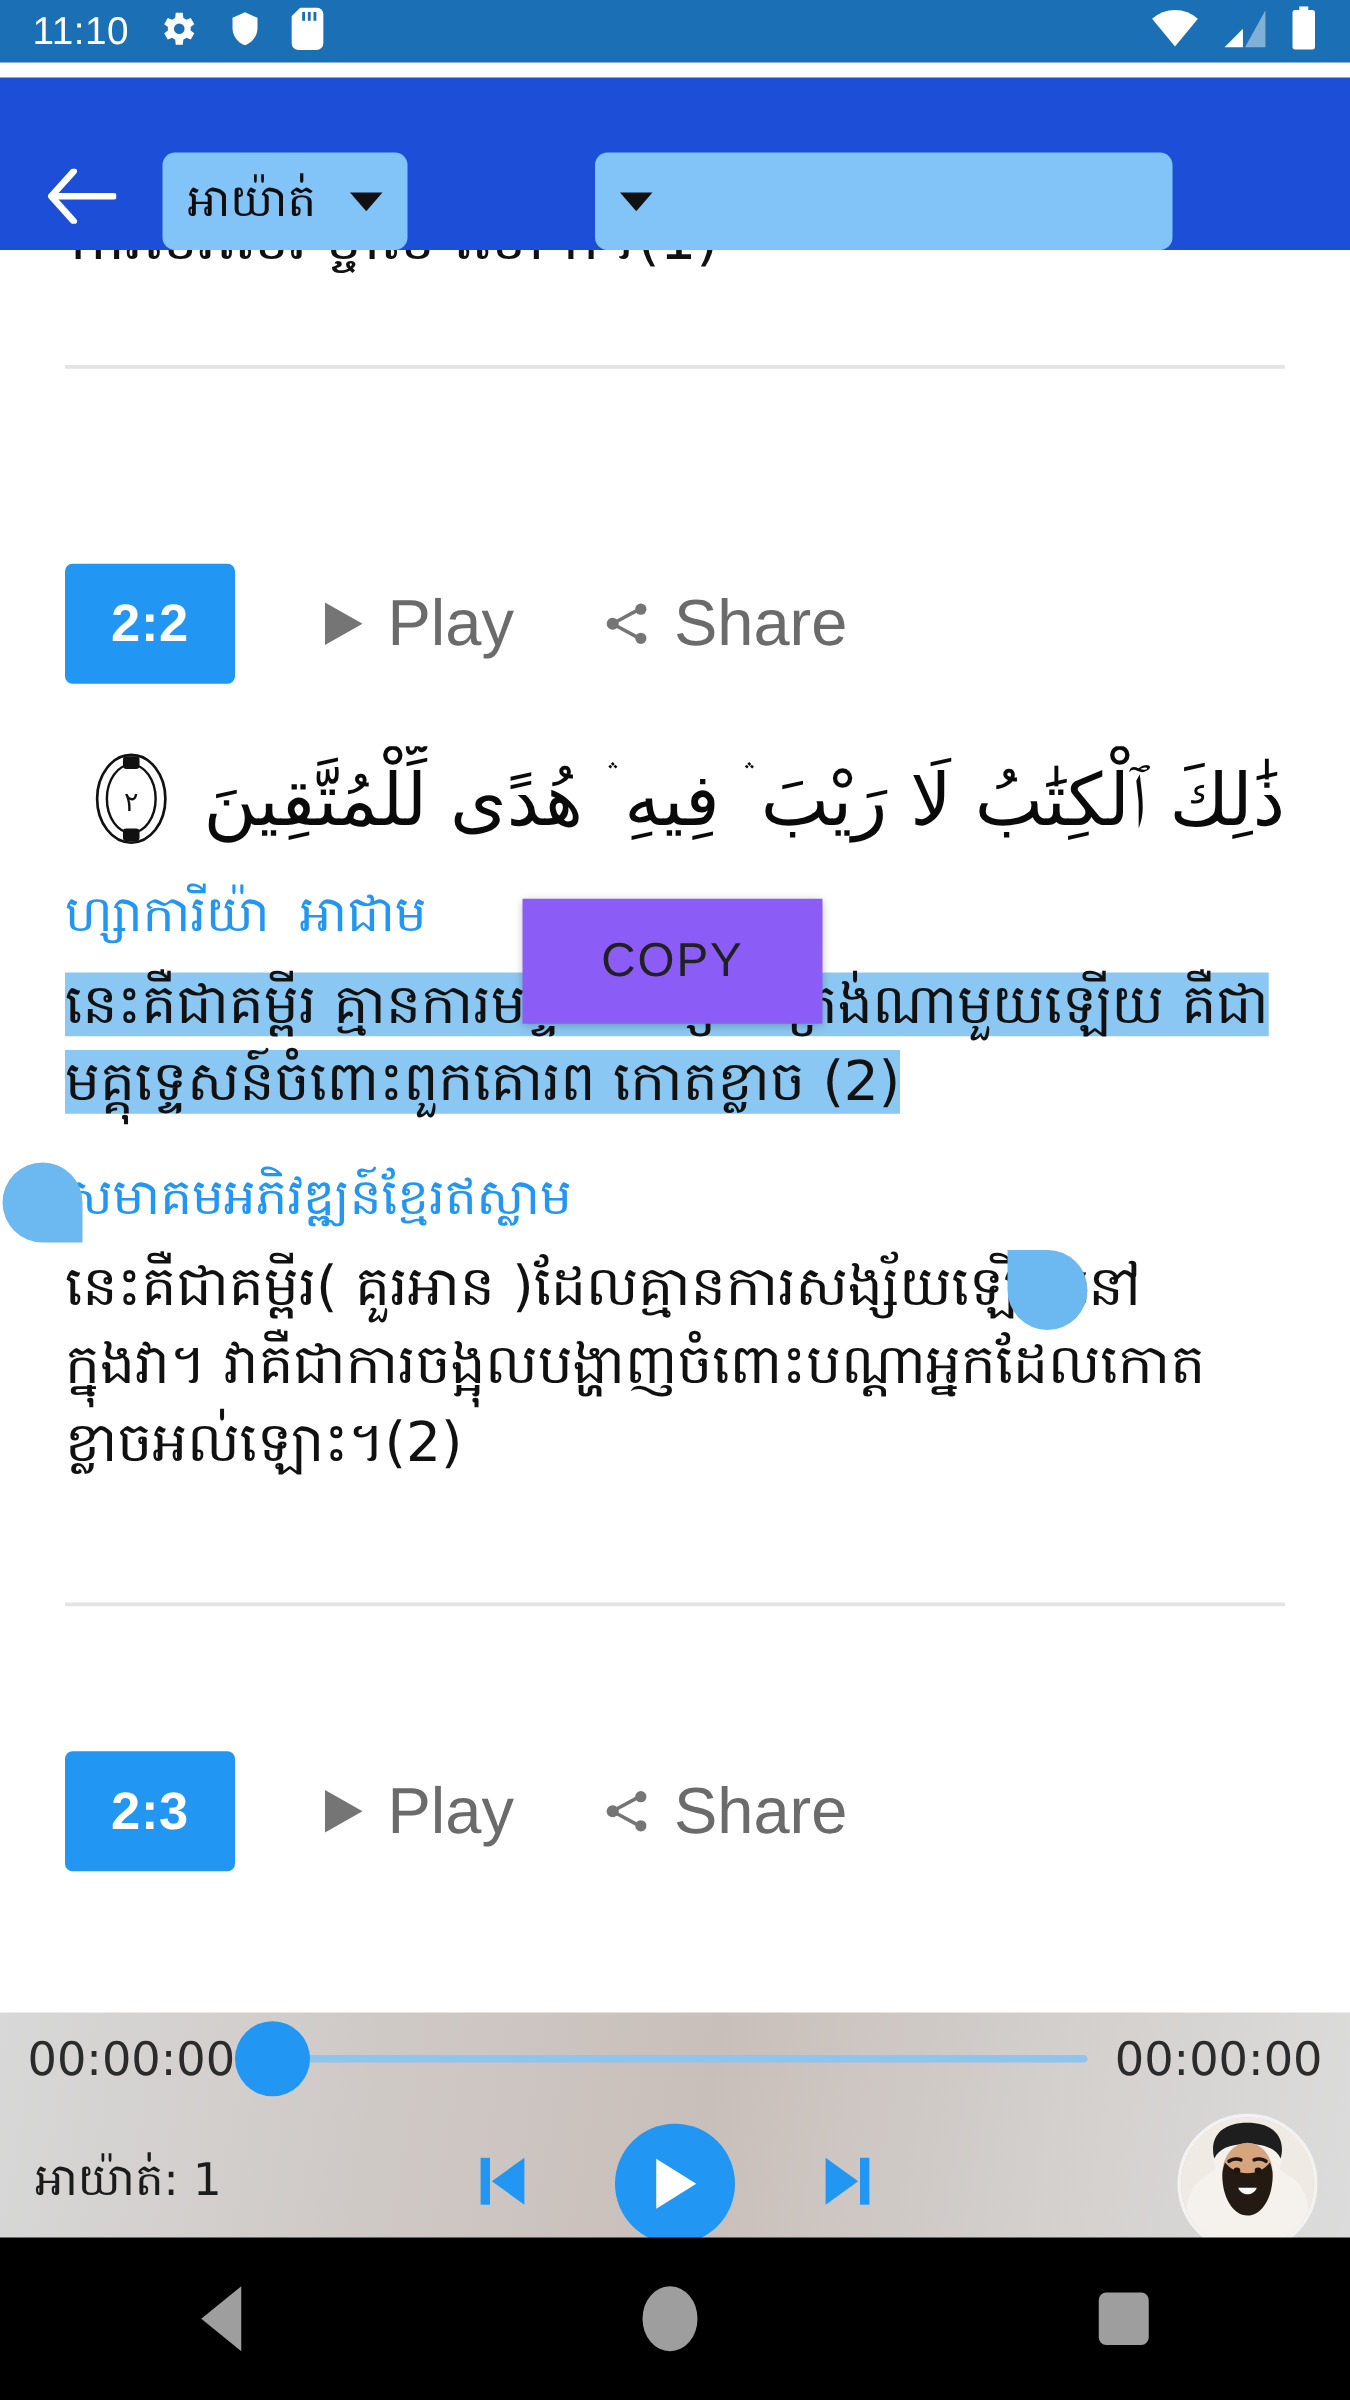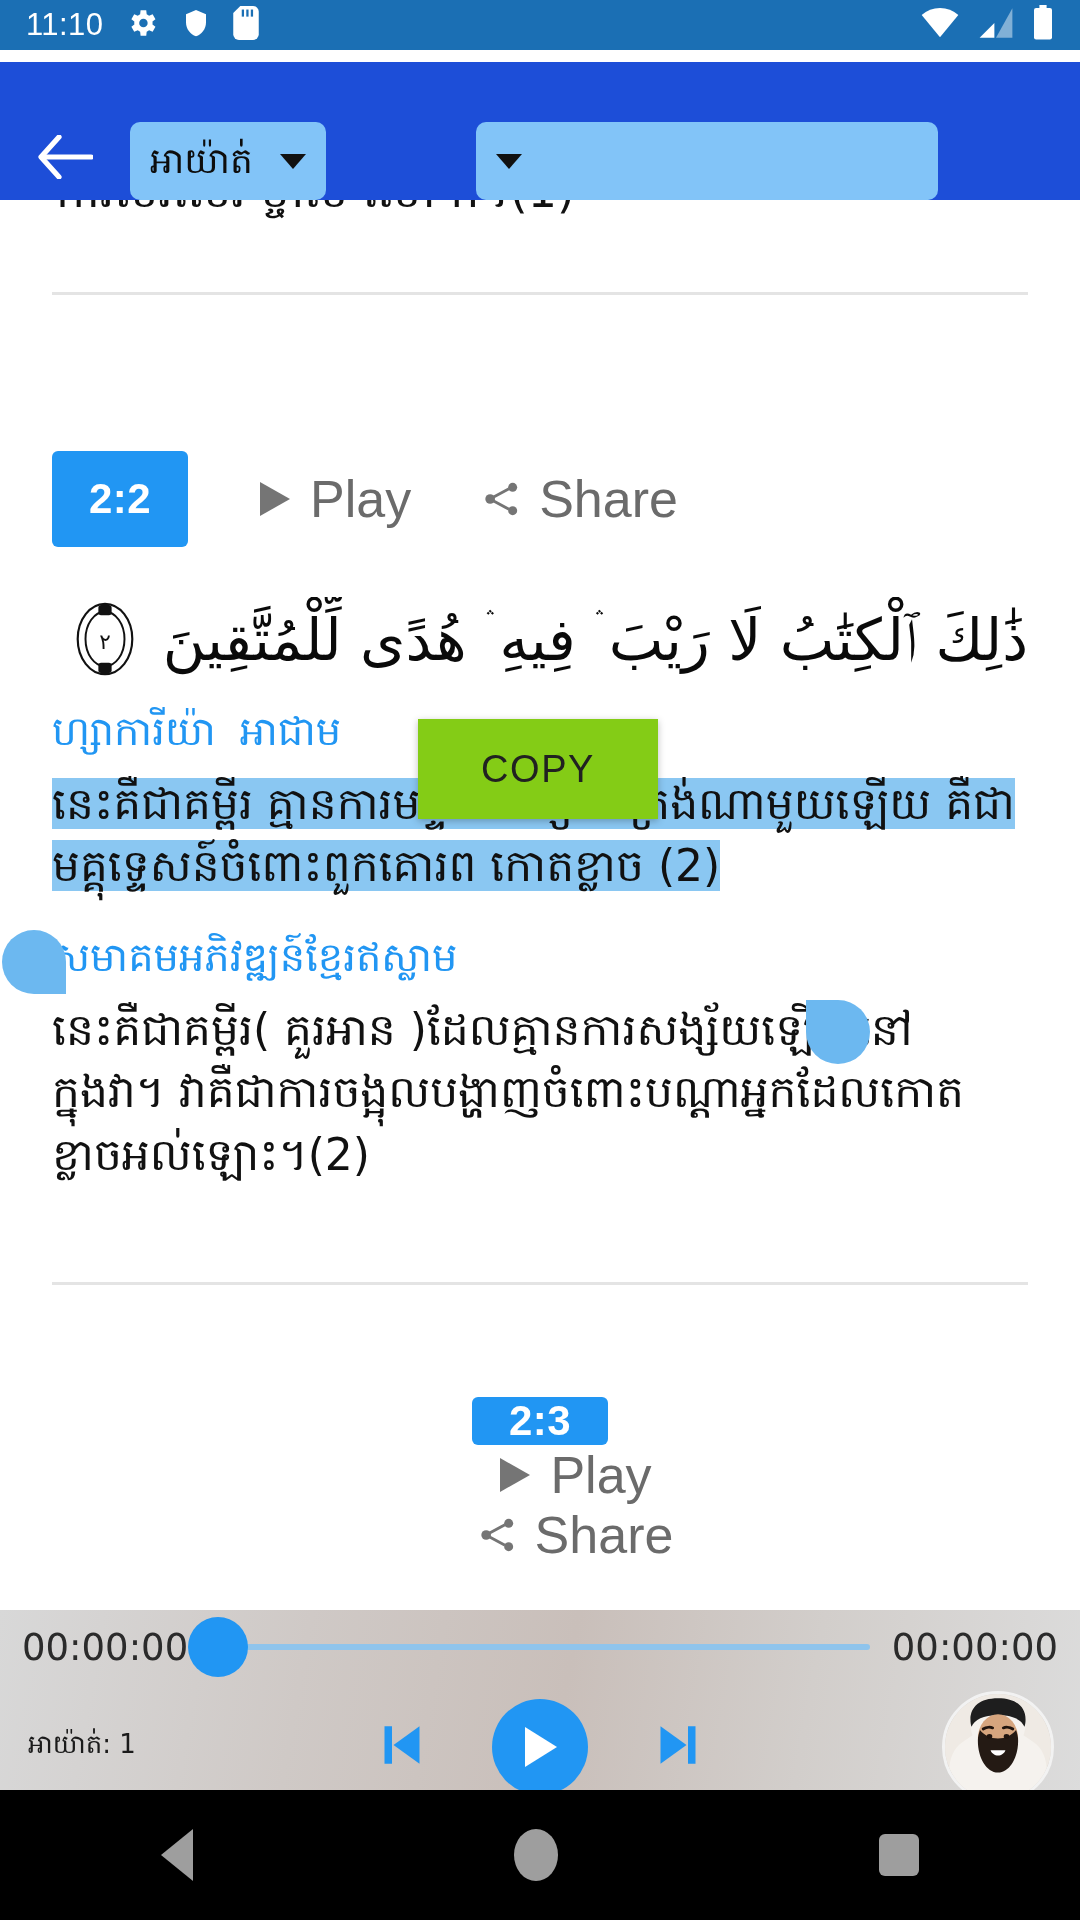--- a/index.html
+++ b/index.html
@@ -77,36 +77,36 @@
   .tr-body .hl { background:#8ac7f2; box-decoration-break:clone; -webkit-box-decoration-break:clone; }
 
   
   .handle { position:absolute; width:64px; height:64px; background:#6cb8f0; }
   .handle.left  { border-radius:50% 50% 0 50%; }
   .handle.right { border-radius:0 50% 50% 50%; }
 
   
   .copy-popup {
     position:absolute; left:418px; top:719px; width:240px; height:100px;
-    background:#84cc16; box-shadow:0 2px 7px rgba(0,0,0,.26);
+    background:#8b5cf6; box-shadow:0 2px 7px rgba(0,0,0,.26);
     display:flex; align-items:center; justify-content:center;
     font-size:38px; letter-spacing:1.6px; color:#212121;
   }
 
   
   .player {
     position:absolute; left:0; top:1610px; width:1080px; height:200px;
     background:linear-gradient(100deg,#d8d8d8 0%,#cfc9c6 28%,#c9bfba 52%,#d2cecb 74%,#dcdcdc 100%);
   }
   .seekrow { position:relative; height:74px; display:flex; align-items:center; padding:0 22px; }
   .tstamp { font-size:37px; color:#2b2b2b; font-family:"DejaVu Sans", sans-serif; white-space:nowrap; }
   .track { position:relative; flex:1; height:6px; background:#8fc4ec; margin:0 22px; border-radius:3px; }
   .thumb { position:absolute; left:-22px; top:50%; width:60px; height:60px; margin-top:-30px; border-radius:50%; background:#2196f3; }
   .ctrlrow { position:relative; height:126px; display:flex; align-items:center; padding:0 28px; }
-  .ayat-count { font-size:26px; color:#1b1b1b; font-family:"DejaVu Sans", sans-serif; white-space:nowrap; }
+  .ayat-count { font-size:36px; color:#1b1b1b; font-family:"DejaVu Sans", sans-serif; white-space:nowrap; }
   .transport { position:absolute; left:0; right:0; display:flex; align-items:center; justify-content:center; gap:60px; }
   .playbtn { width:96px; height:96px; border-radius:50%; background:#2196f3; display:flex; align-items:center; justify-content:center; }
   .avatar {
     position:absolute; right:26px; top:50%; margin-top:-56px;
     width:112px; height:112px; border-radius:50%; overflow:hidden;
     background:#d9d4cf; border:3px solid #f2f2f2;
   }
 
   
   .navbar {
@@ -230,21 +230,21 @@
       <div style="margin-top:34px;">
         <div class="tr-name">សមាគមអភិវឌ្ឍន៍ខ្មែរឥស្លាម</div>
         <div class="tr-body">នេះគឺជាគម្ពីរ( គួរអាន )ដែលគ្មានការសង្ស័យឡើយនៅ ក្នុងវា។ វាគឺជាការចង្អុលបង្ហាញចំពោះបណ្ដាអ្នកដែលកោត ខ្លាចអល់ឡោះ។(2)</div>
       </div>
 
     </div>
 
     <div class="divider" style="margin-top:96px;"></div>
 
     <div class="verse-block">
-      <div class="verse-toolbar" style="margin-top:112px;flex-direction:column;">
+      <div class="verse-toolbar" style="margin-top:112px;">
         <div class="vnum">2:3</div>
         <div class="tool-btn">
           <svg width="34" height="38" viewBox="0 0 17 19">
               <path fill="#757575" d="M1 1l15 8.5L1 18z"></path>
             </svg>
           <span class="tlabel">Play</span>
         </div>
         <div class="tool-btn">
           <svg width="40" height="40" viewBox="0 0 24 24">
             <circle cx="19" cy="5" r="2.7" fill="#757575"></circle>

